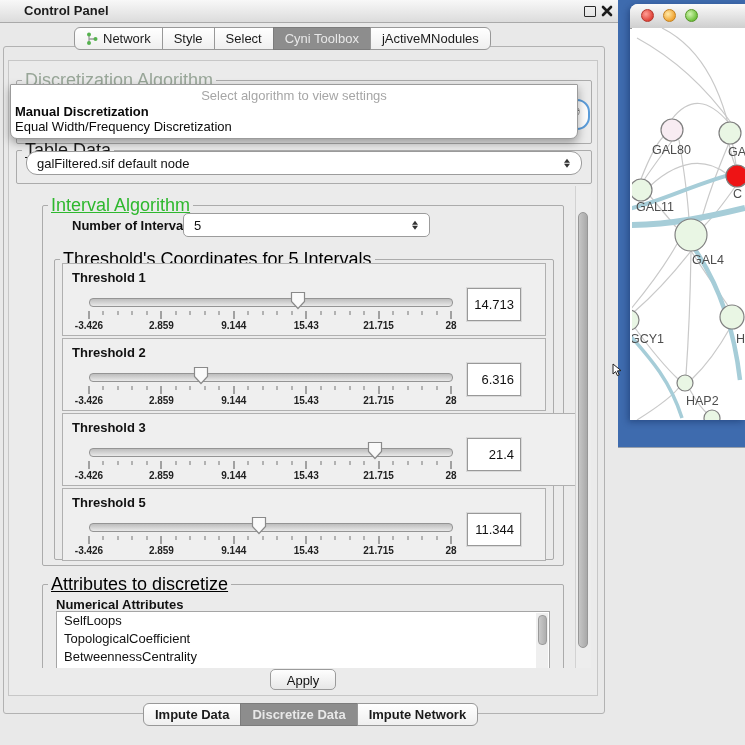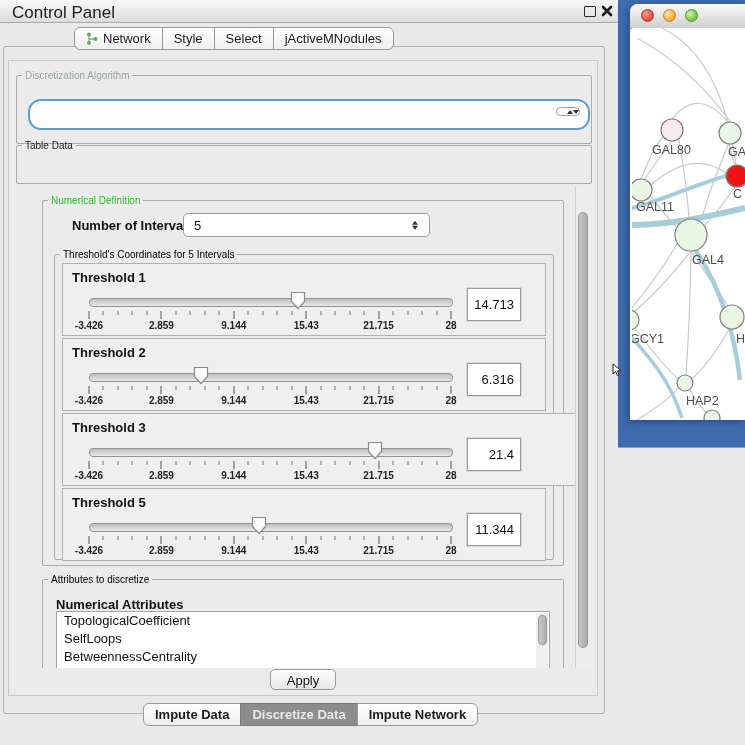--- a/index.html
+++ b/index.html
@@ -9,21 +9,21 @@
     font-family:"Liberation Sans","DejaVu Sans",sans-serif;
     -webkit-font-smoothing:antialiased;
   }
   .abs{position:absolute;}
 
   
   .cp{left:0;top:0;width:618px;height:745px;background:#e9e9e9;}
   .cp-titlebar{left:0;top:0;width:618px;height:22px;
     background:linear-gradient(#f8f8f8,#dcdcdc);
     border-bottom:1px solid #a9a9a9;}
-  .cp-title{left:12px;top:3px;font-size:17px;color:#1c1c1c;}
+  .cp-title{left:24px;top:3px;font-size:13px;color:#1c1c1c;font-weight:bold;}
   .wc-float{left:584px;top:6px;width:10px;height:9px;border:1.6px solid #2a2a2a;border-radius:1px;}
   .wc-close{left:601px;top:5px;width:12px;height:12px;}
 
   
   .tabrow{display:flex;position:absolute;z-index:5;}
   .toptabs{left:74px;top:27px;}
   .bottabs{left:143px;top:703px;font-weight:bold;}
   .tab{
     height:21px;line-height:21px;padding:0 11px;font-size:13px;color:#1b1b1b;
     background:linear-gradient(#ffffff,#efefef);
@@ -33,21 +33,21 @@
   .tab:first-child{border-radius:6px 0 0 6px;margin-left:0;}
   .tab:last-child{border-radius:0 6px 6px 0;}
   .tab.sel{background:#8d8d8d;color:#e8e8e8;border-color:#7c7c7c;}
 
   .outer-panel{left:3px;top:46px;width:600px;height:666px;
     background:#e9e9e9;border:1px solid #b2b2b2;border-radius:3px;}
   .inner-panel{left:8px;top:60px;width:588px;height:634px;
     background:#ebebeb;border:1px solid #c7c7c7;}
 
   fieldset{position:absolute;margin:0;padding:0;border:1px solid #ababab;border-radius:2px;background:transparent;}
-  legend{font-size:10px;padding:0 3px;margin-left:5px;}
+  legend{font-size:18px;padding:0 3px;margin-left:5px;text-decoration:underline;}
   .lg-green{color:#2eb82e;}
   .lg-blue{color:#000000;}
   .lg-dim{color:#98a698;}
   .lg-black{color:#1b1b1b;}
 
   .fs-algo{left:16px;top:70px;width:574px;height:72px;}
   .fs-table{left:16px;top:140px;width:574px;height:42px;}
 
   
   .combo{
@@ -151,43 +151,60 @@
           <circle cx="9.5" cy="7" r="2" fill="#55b24e"></circle>
         </svg>
         <span>Network</span>
       </div>
       <div class="tab">
         <span>Style</span>
       </div>
       <div class="tab">
         <span>Select</span>
       </div>
+      <div class="tab sel">
+        <span>Cyni Toolbox</span>
+      </div>
       <div class="tab">
         <span>jActiveMNodules</span>
       </div>
     </div>
 
   <fieldset class="fs-algo">
     <legend class="lg-dim">Discretization Algorithm</legend>
   </fieldset>
   <div class="abs combo-ghost">
     <div class="combo arrows" style="position:absolute;right:8px;top:6px;">
       <div class="arr-up"></div>
       <div class="arr-dn"></div>
     </div>
   </div>
 
+  <div class="abs popup">
+    <div class="popup-hint">Select algorithm to view settings</div>
+    <div id="popup-opts">
+        <div class="popup-opt hl" style="top: 19px;">Manual Discretization</div>
+        <div class="popup-opt" style="top: 34px;">Equal Width/Frequency Discretization</div>
+      </div>
+  </div>
 
   <fieldset class="fs-table">
     <legend class="lg-black">Table Data</legend>
   </fieldset>
+  <div class="abs combo combo-table" style="position:absolute;">
+    <span>galFiltered.sif default node</span>
+    <div class="arrows">
+        <div class="arr-up"></div>
+        <div class="arr-dn"></div>
+      </div>
+  </div>
 
   <div class="abs viewport">
     <fieldset class="fs-interval">
-      <legend class="lg-green">Numerical Definition</legend>
+      <legend class="lg-green">Interval Algorithm</legend>
     </fieldset>
     <div class="abs noi-label">Number of Intervals</div>
     <div class="abs combo combo-noi" style="position:absolute;">
       <span>5</span>
       <div class="arrows">
           <div class="arr-up"></div>
           <div class="arr-dn"></div>
         </div>
     </div>
     <fieldset class="fs-thr">
@@ -371,22 +388,22 @@
     <div class="t-value">11.344</div>
   </div>
       </div>
 
     <fieldset class="fs-attr">
       <legend class="lg-blue">Attributes to discretize</legend>
     </fieldset>
     <div class="abs na-label">Numerical Attributes</div>
     <div class="abs attr-list">
       <div id="attr-items">
+          <div class="attr-item">SelfLoops</div>
           <div class="attr-item">TopologicalCoefficient</div>
-          <div class="attr-item">SelfLoops</div>
           <div class="attr-item">BetweennessCentrality</div>
         </div>
       <div class="attr-scroll">
           <div class="attr-thumb"></div>
         </div>
     </div>
   </div>
   <div class="abs vp-scroll">
     <div class="vp-thumb"></div>
   </div>

